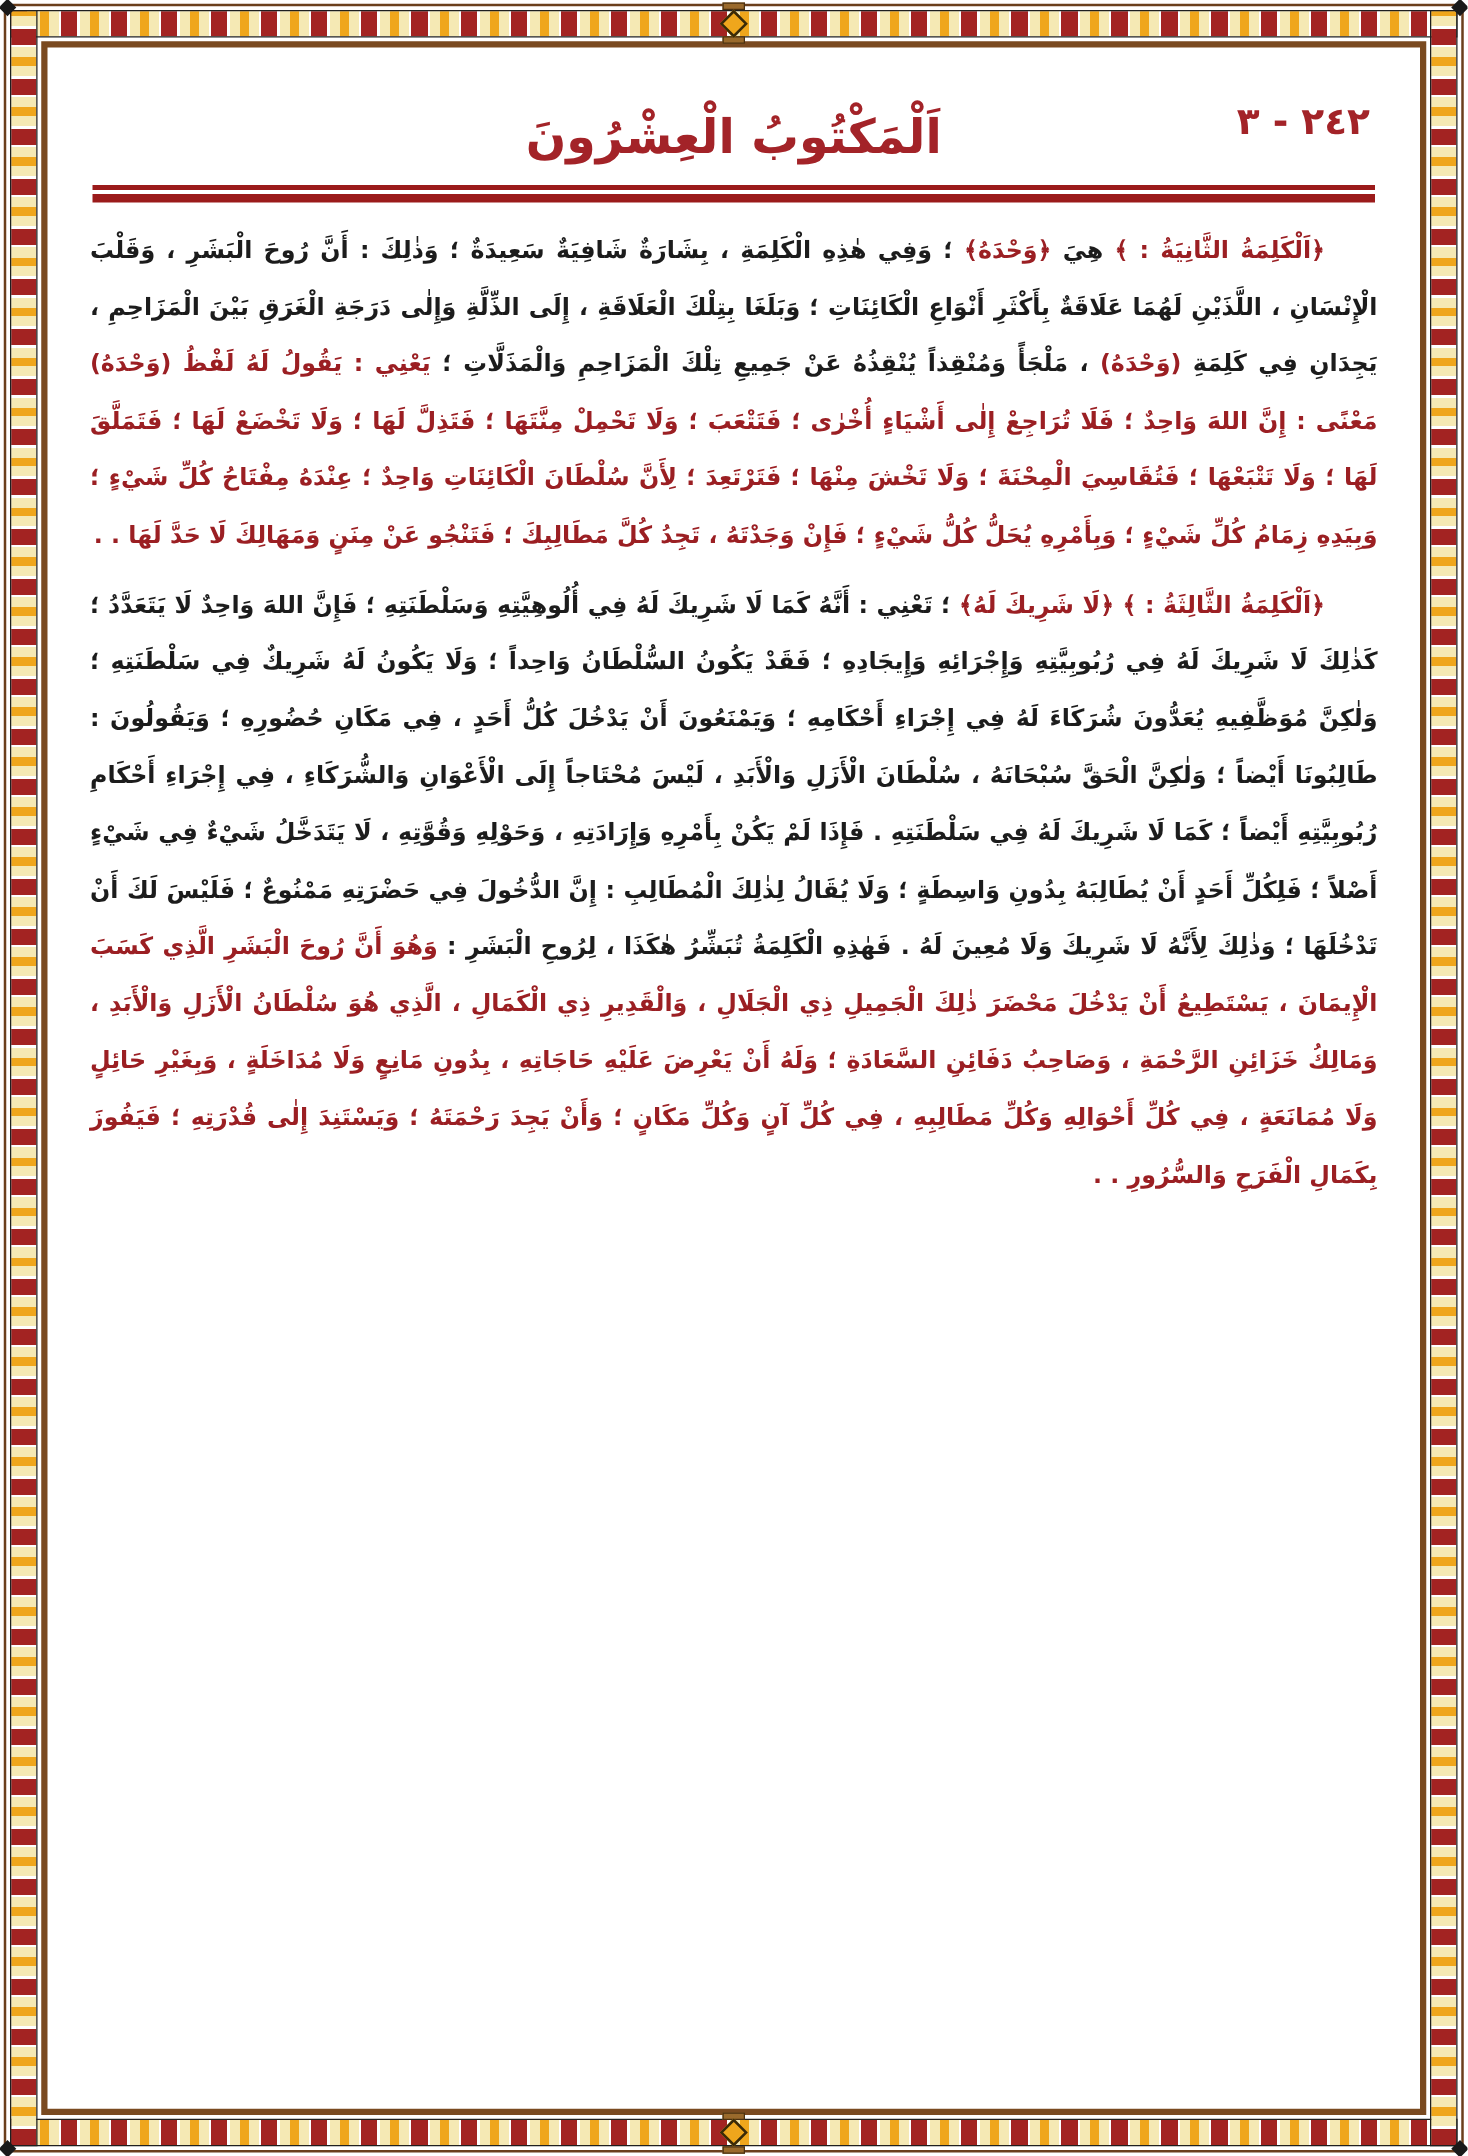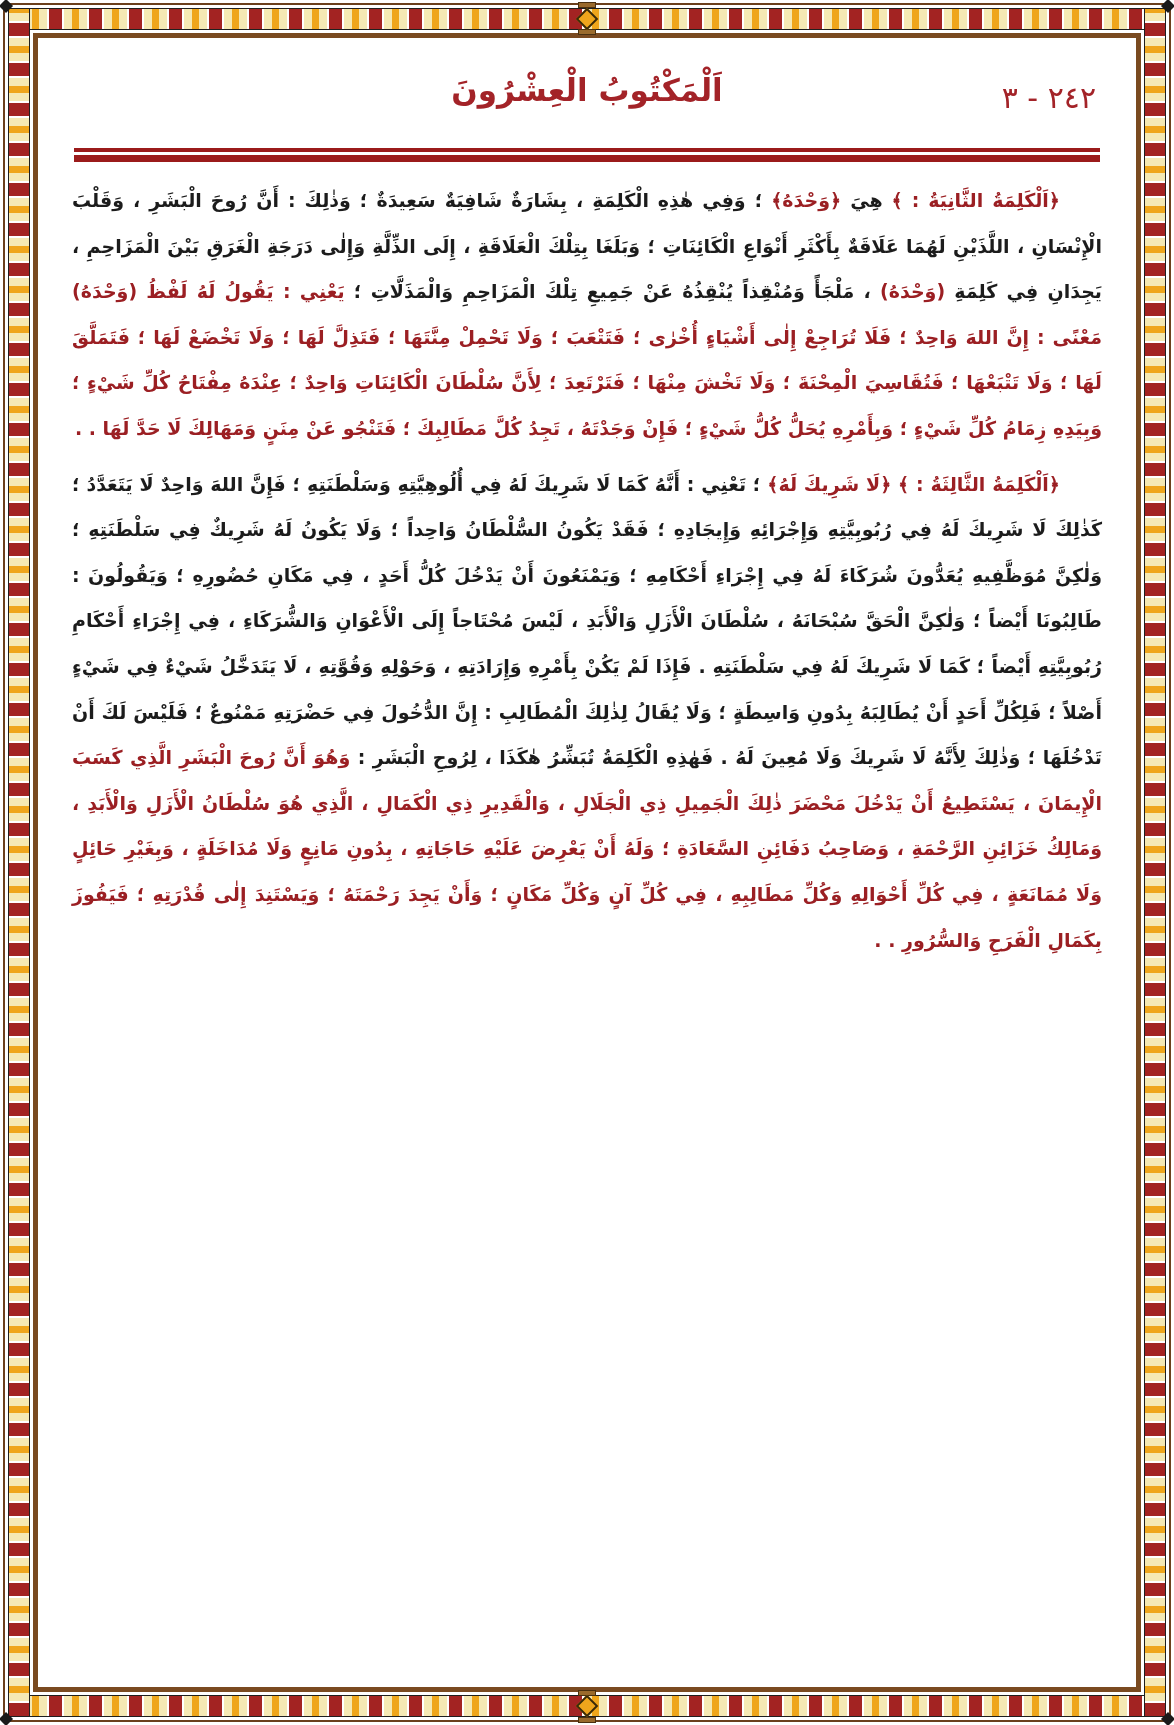--- a/index.html
+++ b/index.html
@@ -46,23 +46,23 @@
   .tab-bottom-outer{bottom:2px;} .tab-bottom-inner{bottom:29px;}
   .corner-hook{position:absolute;width:10px;height:10px;background:#1a1a1a;
     transform:rotate(45deg);}
   .hook-tl{top:1px;left:1px;} .hook-tr{top:1px;right:1px;}
   .hook-bl{bottom:1px;left:1px;} .hook-br{bottom:1px;right:1px;}
 
   
   .content{position:absolute;inset:38px;padding:28px 34px 0 34px;direction:rtl;}
   .header-row{position:relative;height:66px;margin-top:6px;}
   .page-number{position:absolute;right:6px;top:8px;color:#a32328;
-    font-size:30px;font-weight:normal;letter-spacing:2px;margin-left:46px;}
-  .page-title{position:absolute;left:50%;transform:translateX(-50%);top:0;
-    color:#a32328;font-size:31px;font-weight:bold;white-space:nowrap;}
+    font-size:30px;font-weight:bold;letter-spacing:2px;margin-left:46px;}
+  .page-title{position:absolute;left:50%;transform:translateX(-50%);top:15px;
+    color:#a32328;font-size:38px;font-weight:bold;white-space:nowrap;}
   .header-divider{height:14px;margin:10px 2px 0 2px;
     background:linear-gradient(#9b1b1b 0 4px,#ffffff 4px 7px,#9b1b1b 7px 14px);}
 
   .text-body{margin-top:16px;font-size:19px;line-height:2.4;
     text-align:justify;color:var(--black);}
   .text-body p{text-indent:42px;margin-bottom:10px;}
   .seg-red{color:var(--red);font-weight:bold;}
   .seg-black{color:var(--black);font-weight:bold;}
 </style>
 </head>

